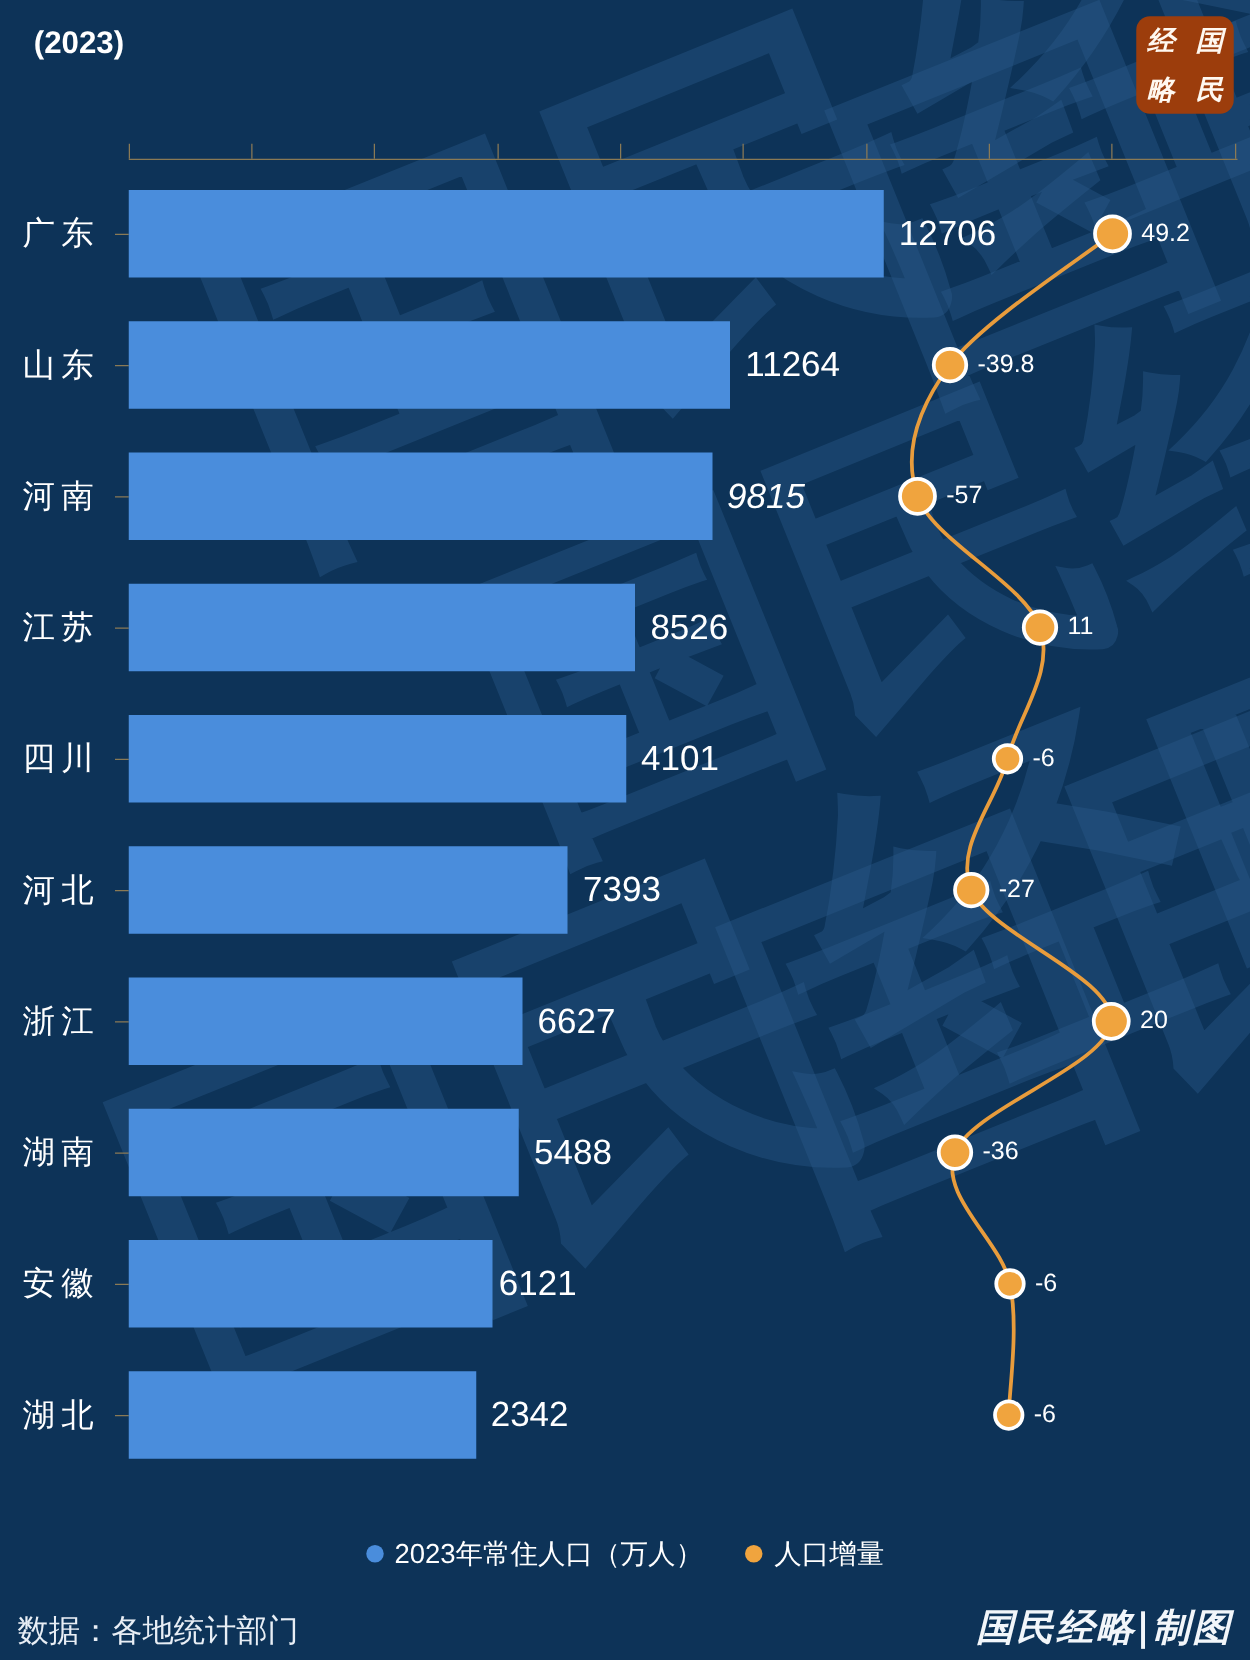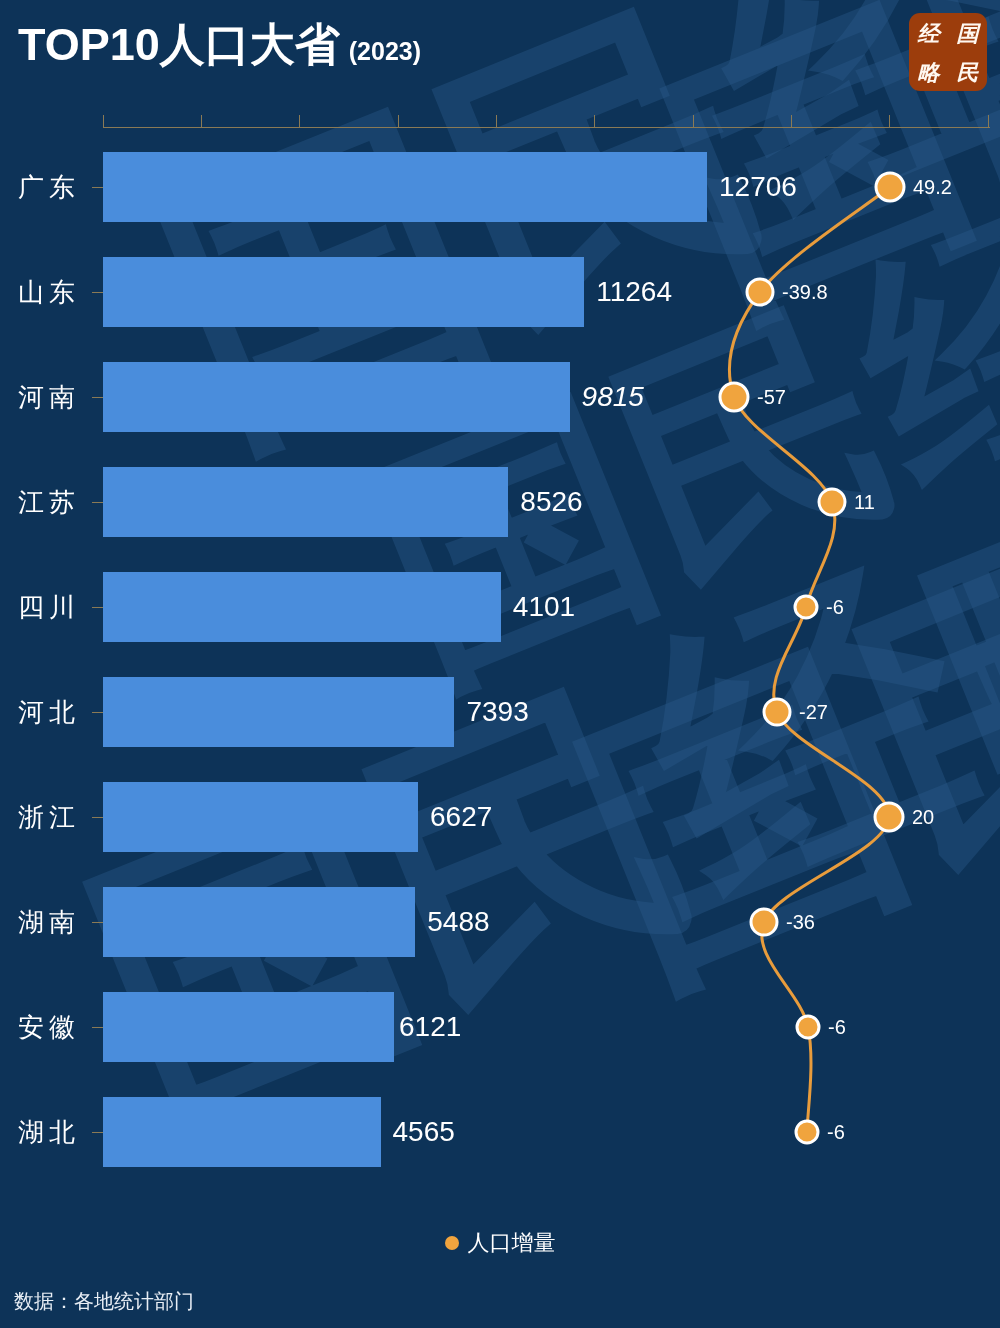--- a/index.html
+++ b/index.html
@@ -138,21 +138,21 @@
   .legend-dot { width:14px; height:14px; border-radius:50%; display:block; }
   .legend-text { font-size:22px; color:#ffffff; white-space:nowrap; }
 
   
   #footer {
     position:absolute; left:0; top:1282px; width:1000px; height:46px;
     z-index:3;
   }
   #source {
     position:absolute; left:14px; top:6px;
-    font-size:20px; color:#e8eef5; white-space:nowrap;
+    font-size:25px; color:#e8eef5; white-space:nowrap;
   }
   #credit {
     position:absolute; right:14px; top:0px;
     font-size:30px;
     font-family:"DejaVu Serif","Liberation Serif",serif;
     font-weight:600;
     font-style:italic;
     color:#f2f6fa;
     letter-spacing:2px;
     white-space:nowrap;
@@ -164,21 +164,20 @@
 <div id="watermark">
     <div class="wm" style="left: 110px; top: 150px; font-size: 300px; transform: rotate(-22deg);">国民经略</div>
     <div class="wm" style="left: 620px; top: 40px; font-size: 280px; transform: rotate(-22deg);">国民经略</div>
     <div class="wm" style="left: 530px; top: 690px; font-size: 300px; transform: rotate(-22deg);">国民经略</div>
     <div class="wm" style="left: 40px; top: 830px; font-size: 300px; transform: rotate(-22deg);">国民经略</div>
     <div class="wm" style="left: 330px; top: 430px; font-size: 260px; transform: rotate(-22deg);">国民经略</div>
   </div>
 
 <div id="header">
   <div id="title">
-    <span id="title-main">TOP10人口大省</span>
     <span id="title-sub">(2023)</span>
   </div>
   <div id="logo">
     <span>经</span>
     <span>国</span>
     <span>略</span>
     <span>民</span>
   </div>
 </div>
 
@@ -229,21 +228,21 @@
       <div class="ytick" style="top: 810px;"></div>
       <div class="bar" style="top: 810px; width: 312.243px; background: rgb(74, 141, 220);"></div>
       <div class="bar-value" style="left: 427.243px; top: 810px;">5488</div>
       <div class="cat-label" style="top: 915px;">安徽</div>
       <div class="ytick" style="top: 915px;"></div>
       <div class="bar" style="top: 915px; width: 290.992px; background: rgb(74, 141, 220);"></div>
       <div class="bar-value" style="left: 399px; top: 915px;">6121</div>
       <div class="cat-label" style="top: 1020px;">湖北</div>
       <div class="ytick" style="top: 1020px;"></div>
       <div class="bar" style="top: 1020px; width: 277.539px; background: rgb(74, 141, 220);"></div>
-      <div class="bar-value" style="left: 392.539px; top: 1020px;">4565</div>
+      <div class="bar-value" style="left: 392.539px; top: 1020px;">2342</div>
     </div>
   <svg id="line-svg" viewBox="0 0 1000 1100" preserveAspectRatio="none">
     <path id="line-path" fill="none" stroke="#e89c3c" stroke-width="3" stroke-linecap="round" stroke-linejoin="round" d="M 890 75 C 868.3333333333334 92.5, 786 145, 760 180 C 734 215, 722 250, 734 285 C 746 320, 820 355, 832 390 C 844 425, 815.1666666666666 460, 806 495 C 796.8333333333334 530, 763.1666666666666 565, 777 600 C 790.8333333333334 635, 891.1666666666666 670, 889 705 C 886.8333333333334 740, 777.5 775, 764 810 C 750.5 845, 800.8333333333334 880, 808 915 C 815.1666666666666 950, 807.1666666666666 1002.5, 807 1020"></path>
     <g id="line-markers">
         <circle cx="890" cy="75" r="14" fill="#f0a43e" stroke="#ffffff" stroke-width="3"></circle>
         <circle cx="760" cy="180" r="13" fill="#f0a43e" stroke="#ffffff" stroke-width="3"></circle>
         <circle cx="734" cy="285" r="14" fill="#f0a43e" stroke="#ffffff" stroke-width="3"></circle>
         <circle cx="832" cy="390" r="13" fill="#f0a43e" stroke="#ffffff" stroke-width="3"></circle>
         <circle cx="806" cy="495" r="11" fill="#f0a43e" stroke="#ffffff" stroke-width="3"></circle>
         <circle cx="777" cy="600" r="13" fill="#f0a43e" stroke="#ffffff" stroke-width="3"></circle>
@@ -262,20 +261,25 @@
       <div class="line-value" style="left: 799px; top: 600px;">-27</div>
       <div class="line-value" style="left: 912px; top: 705px;">20</div>
       <div class="line-value" style="left: 786px; top: 810px;">-36</div>
       <div class="line-value" style="left: 828px; top: 915px;">-6</div>
       <div class="line-value" style="left: 827px; top: 1020px;">-6</div>
     </div>
 </div>
 
 <div id="legend">
     <div class="legend-item">
+      <span class="legend-dot" style="background: rgb(74, 141, 220);"></span>
+      <span class="legend-text">2023年常住人口（万人）</span>
+    </div>
+    <div class="legend-item">
       <span class="legend-dot" style="background: rgb(240, 164, 62);"></span>
       <span class="legend-text">人口增量</span>
     </div>
   </div>
 
 <div id="footer">
   <div id="source">数据：各地统计部门</div>
+  <div id="credit">国民经略|制图</div>
 </div>
 
 </body></html>

